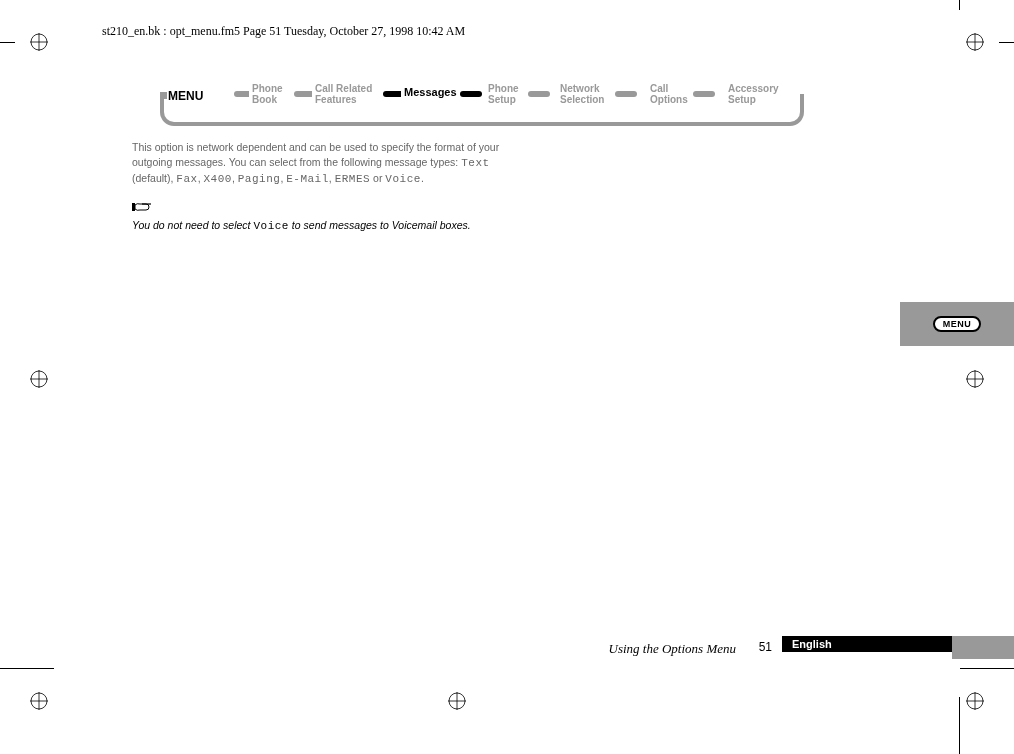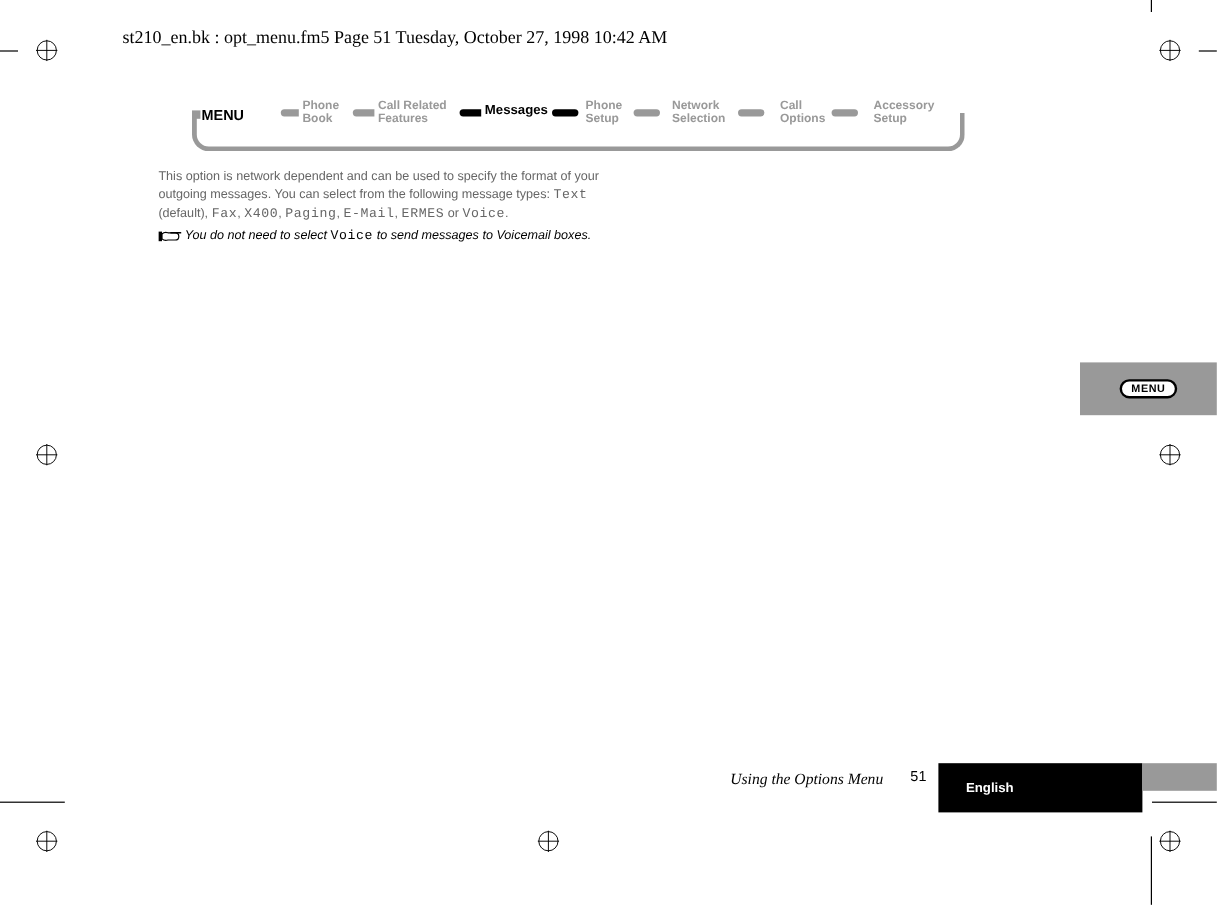--- a/index.html
+++ b/index.html
@@ -34,21 +34,21 @@
     .frame-line-right-top { position: absolute; top: 0; right: 54px; width: 1px; height: 10px; background: #000; }
     .frame-line-left-bot { position: absolute; top: 668px; left: 0; width: 54px; height: 1px; background: #000; }
     .frame-line-right-bot { position: absolute; top: 668px; right: 0; width: 54px; height: 1px; background: #000; }
     .frame-line-right-vert { position: absolute; bottom: 0; right: 54px; width: 1px; height: 57px; background: #000; }
     
     .header-text {
       position: absolute;
       top: 24px;
       left: 102px;
       font-family: "Times New Roman", serif;
-      font-size: 15px;
+      font-size: 12px;
       color: #000;
     }
     
     .menu-bar {
       position: absolute;
       top: 83px;
       left: 160px;
       width: 644px;
       height: 48px;
     }
@@ -121,22 +121,23 @@
       font-size: 10.5px;
       color: #666;
       line-height: 15px;
       margin-left: 22px;
       width: 370px;
     }
     .code { font-family: "Courier New", monospace; font-size: 11px; letter-spacing: 0.5px; }
     .note-row {
       display: flex;
       margin-left: 22px;
-      margin-top: 2px;
+      margin-top: 12px;
       width: 380px;
+      flex-direction: column;
     }
     .note-icon {
       flex-shrink: 0;
       width: 20px;
       margin-right: 2px;
       margin-top: 1px;
     }
     .note-text {
       font-family: Verdana, sans-serif;
       font-style: italic;
@@ -188,29 +189,29 @@
       top: 4px;
       font-family: Verdana, sans-serif;
       font-weight: normal;
       font-size: 12px;
     }
     .footer-lang-block {
       position: absolute;
       right: 62px;
       top: 0;
       width: 170px;
-      height: 41px;
+      height: 16px;
       background: #000;
       color: #fff;
       font-family: Verdana, sans-serif;
       font-weight: bold;
       font-size: 11px;
       display: flex;
       align-items: center;
-      padding-left: 23px;
+      padding-left: 10px;
     }
     .footer-gray-ext {
       position: absolute;
       right: 0;
       top: 0;
       width: 62px;
       height: 23px;
       background: #999;
     }
   </style>

